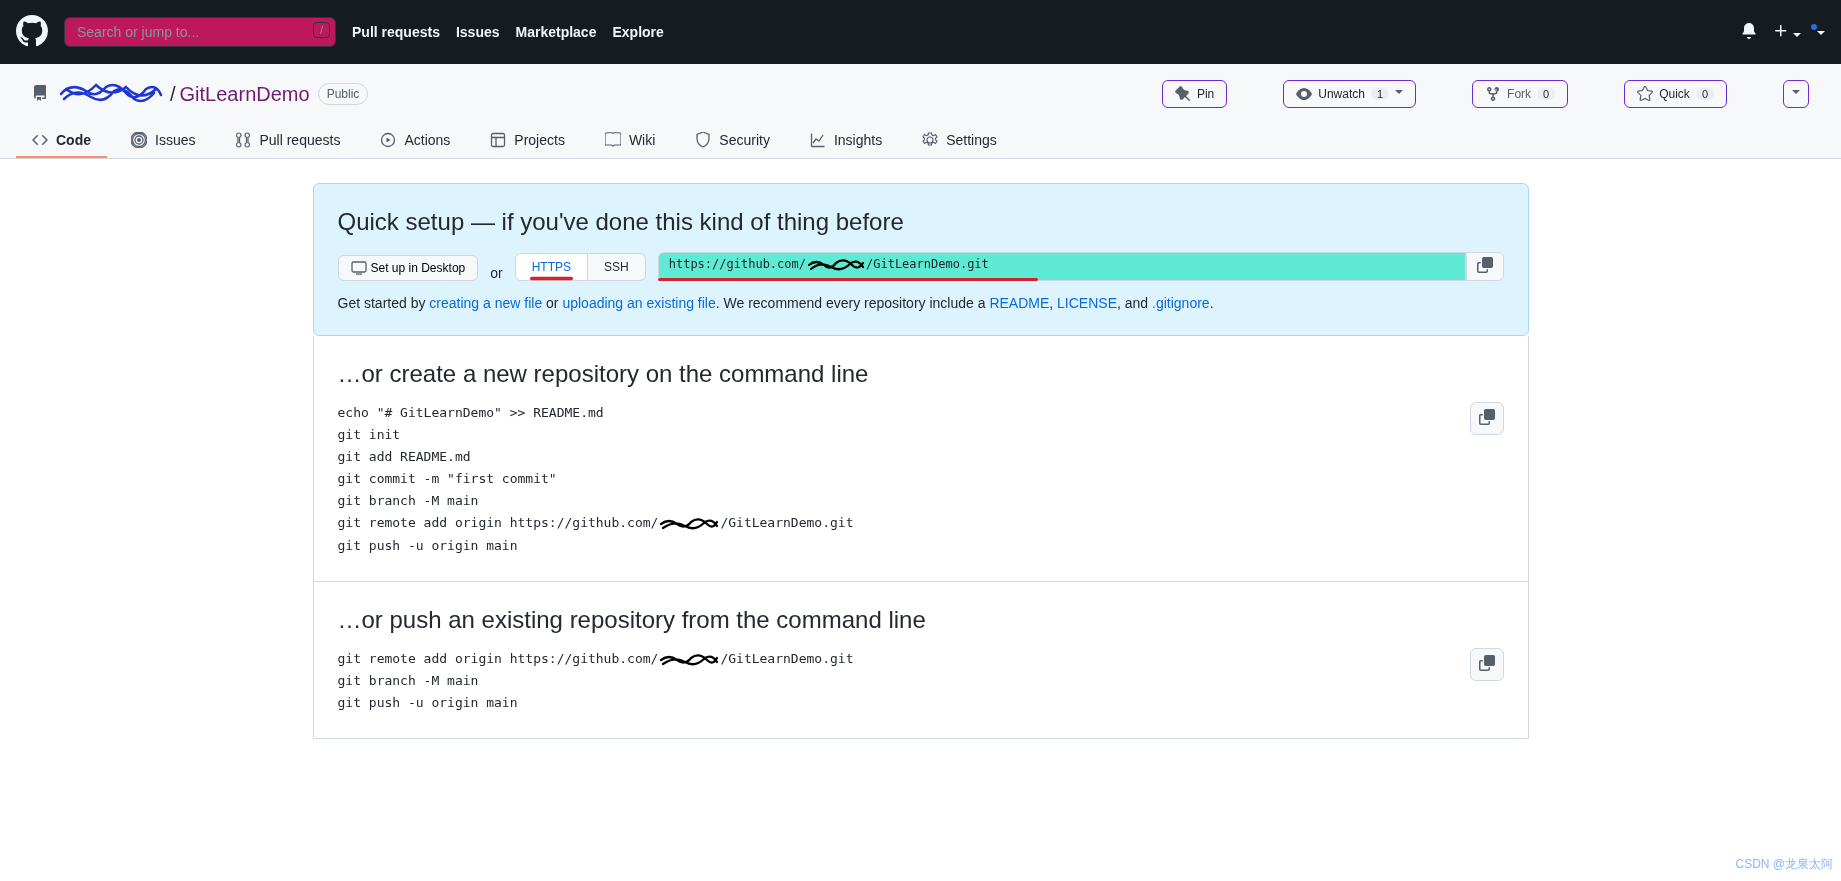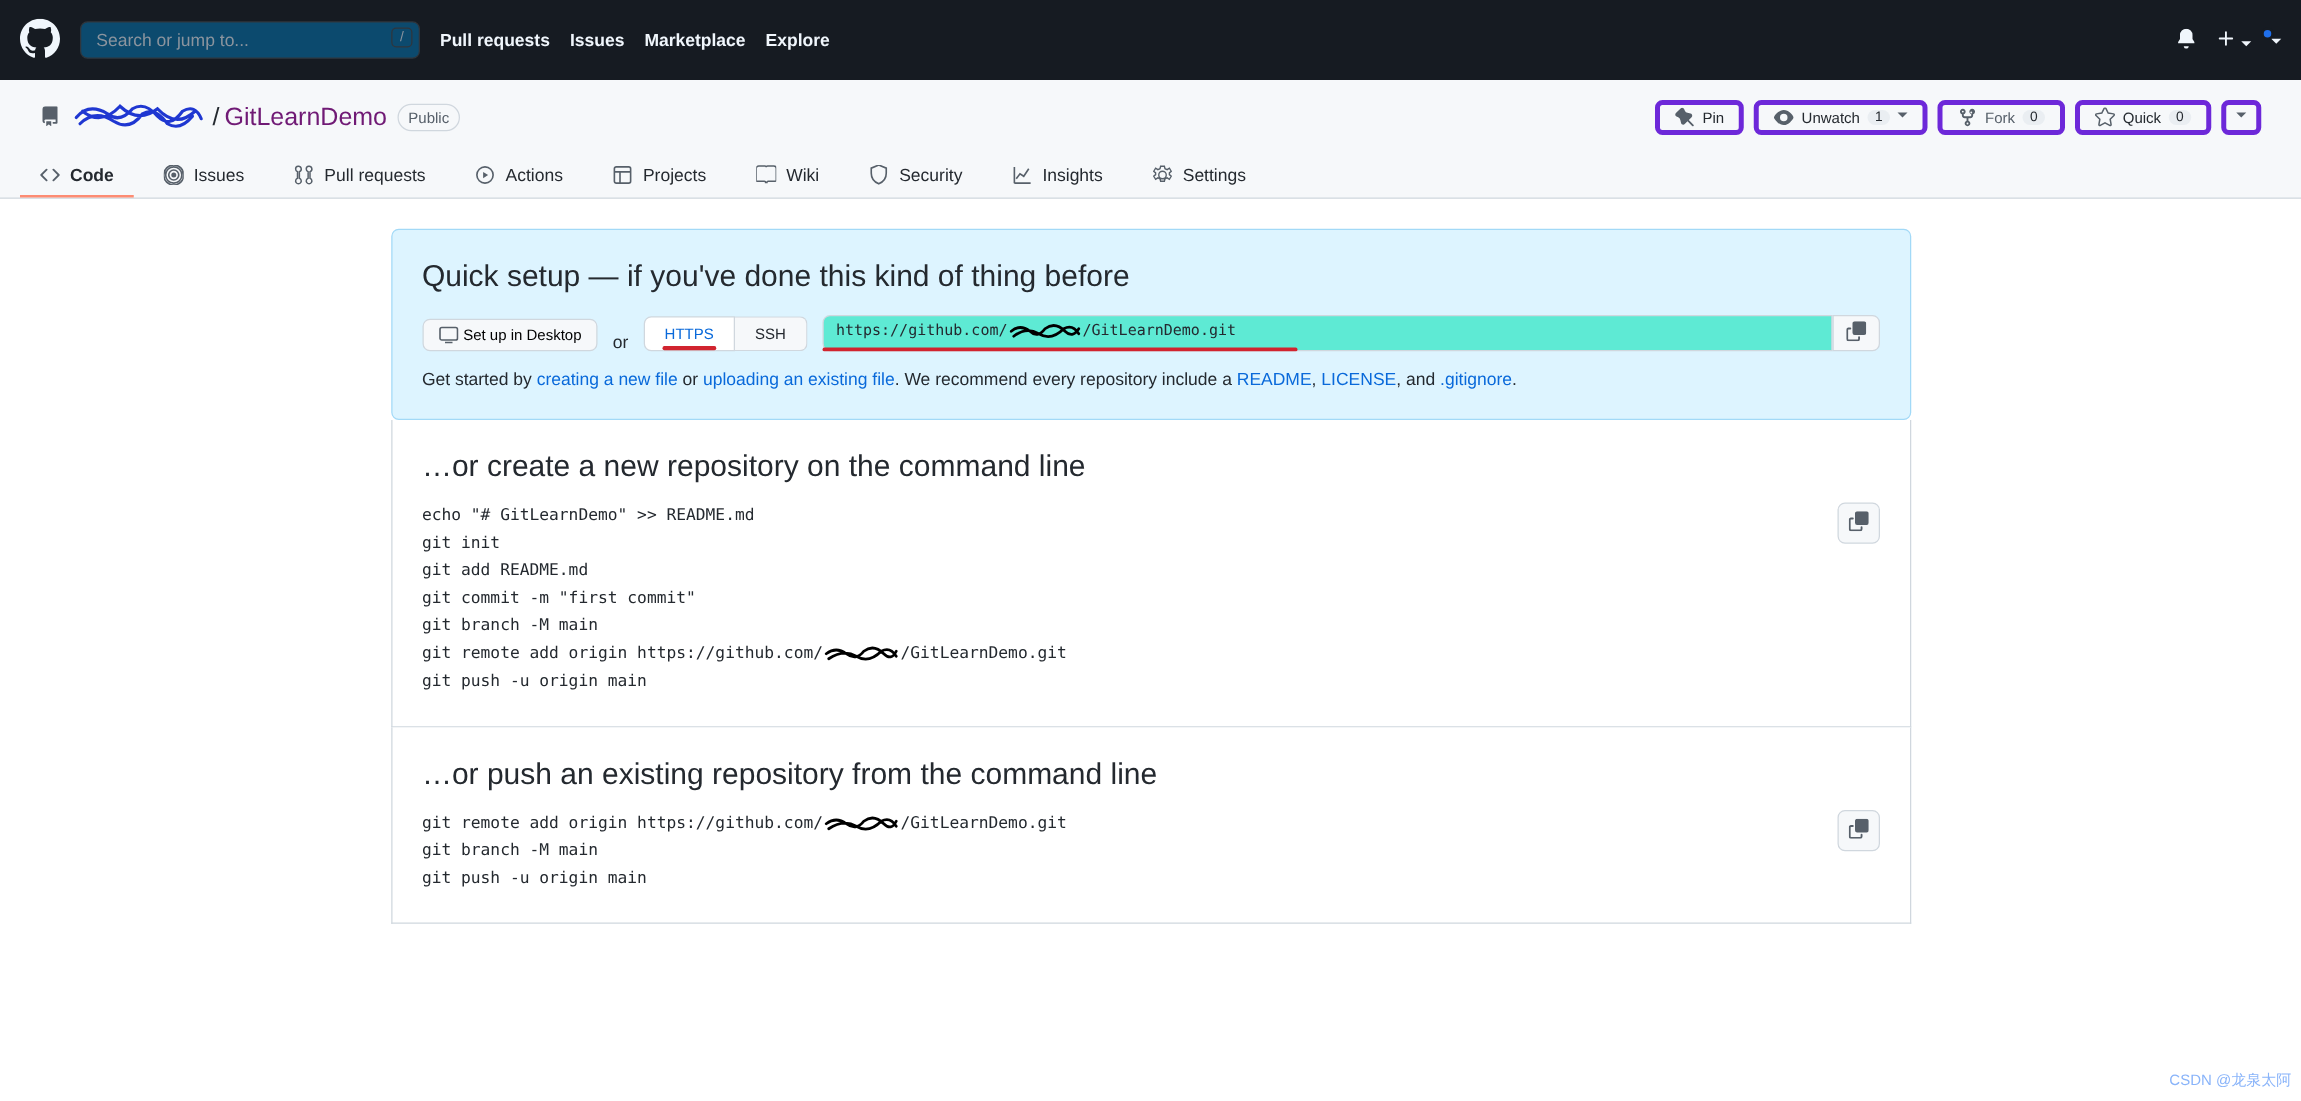--- a/index.html
+++ b/index.html
@@ -3,40 +3,40 @@
 <meta charset="utf-8">
 <style>
 * { box-sizing: border-box; margin: 0; padding: 0; }
 body { font-family: -apple-system, BlinkMacSystemFont, "Segoe UI", Helvetica, Arial, sans-serif; color: #24292f; font-size: 14px; }
 a { color: #0969da; text-decoration: none; }
 
 
 .top-header { background: #161b22; height: 64px; display: flex; align-items: center; padding: 0 16px; }
 .logo-icon svg { fill: #f0f6fc; }
 .search-box { position: relative; margin-left: 16px; }
-.search-box input { background: #0c4a6e; border: 1px solid #30363d; border-radius: 6px; color: #c9d1d9; padding: 6px 12px; width: 272px; font-size: 14px; height: 30px; }
+.search-box input { background: #be185d; border: 1px solid #30363d; border-radius: 6px; color: #c9d1d9; padding: 6px 12px; width: 272px; font-size: 14px; height: 30px; }
 .search-box input::placeholder { color: #8b949e; }
 .slash { position: absolute; right: 6px; top: 5px; border: 1px solid #30363d; border-radius: 4px; padding: 1px 6px; color: #8b949e; font-size: 11px; }
 .nav-links { display: flex; gap: 16px; margin-left: 16px; }
 .nav-links a { color: #f0f6fc; font-weight: 600; font-size: 14px; }
 .right-icons { margin-left: auto; display: flex; align-items: center; gap: 16px; }
 .right-icons svg { fill: #f0f6fc; }
 .caret-down { display: inline-block; width: 0; height: 0; border: 4px solid transparent; border-top-color: #f0f6fc; vertical-align: -2px; }
 .avatar { width: 20px; height: 20px; border-radius: 50%; background: radial-gradient(circle at 30% 30%, #fff, #c5a3ff, #8957e5); position: relative; }
 .avatar .notif-dot { position: absolute; top: -2px; right: -2px; width: 10px; height: 10px; border-radius: 50%; background: #1f6feb; border: 2px solid #161b22; }
 
 
 .repo-head { background: #f6f8fa; border-bottom: 1px solid #d0d7de; padding-top: 16px; }
 .repo-title-row { display: flex; align-items: center; padding: 0 32px; }
 .repo-icon svg { fill: #57606a; }
 .repo-path { display: flex; align-items: center; gap: 4px; margin-left: 8px; font-size: 20px; }
 .repo-name { color: #701a75; }
 .vis-badge { font-size: 12px; border: 1px solid #d0d7de; border-radius: 2em; padding: 0 8px; color: #57606a; margin-left: 8px; line-height: 20px; }
 .repo-actions { margin-left: auto; display: flex; gap: 8px; }
-.btn-outline { background: #f6f8fa; border: 4px solid #6d28d9; border-radius: 6px; padding: 4px 12px; font-size: 12px; color: #24292f; display: flex; align-items: center; gap: 6px; cursor: pointer; height: 28px; }
+.btn-outline { background: #f6f8fa; border: 1px solid #6d28d9; border-radius: 6px; padding: 4px 12px; font-size: 12px; color: #24292f; display: flex; align-items: center; gap: 6px; cursor: pointer; height: 28px; margin-left: 48px; }
 .btn-outline .count { background: #eaeef2; border-radius: 2em; padding: 0 6px; font-size: 11px; color: #24292f; }
 .btn-outline svg { fill: #57606a; }
 .btn-muted { color: #57606a; }
 
 .repo-tabs { display: flex; gap: 8px; padding: 0 16px; margin-top: 16px; }
 .tab { padding: 8px 16px; display: flex; align-items: center; gap: 8px; color: #24292f; font-size: 14px; border-bottom: 2px solid transparent; cursor: pointer; }
 .tab.active { border-bottom-color: #fd8c73; font-weight: 600; }
 .tab svg { fill: #57606a; }
 
 

